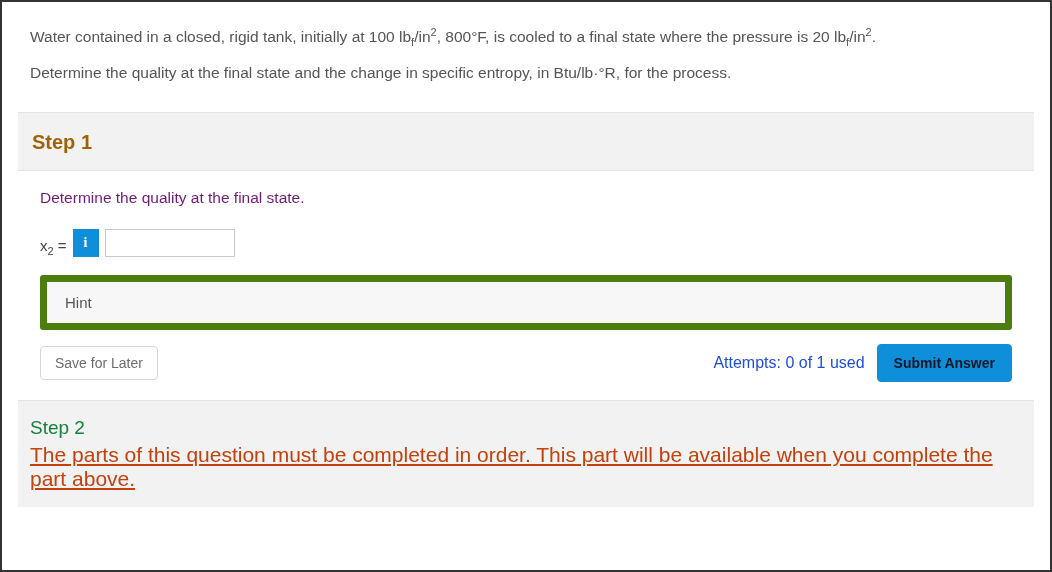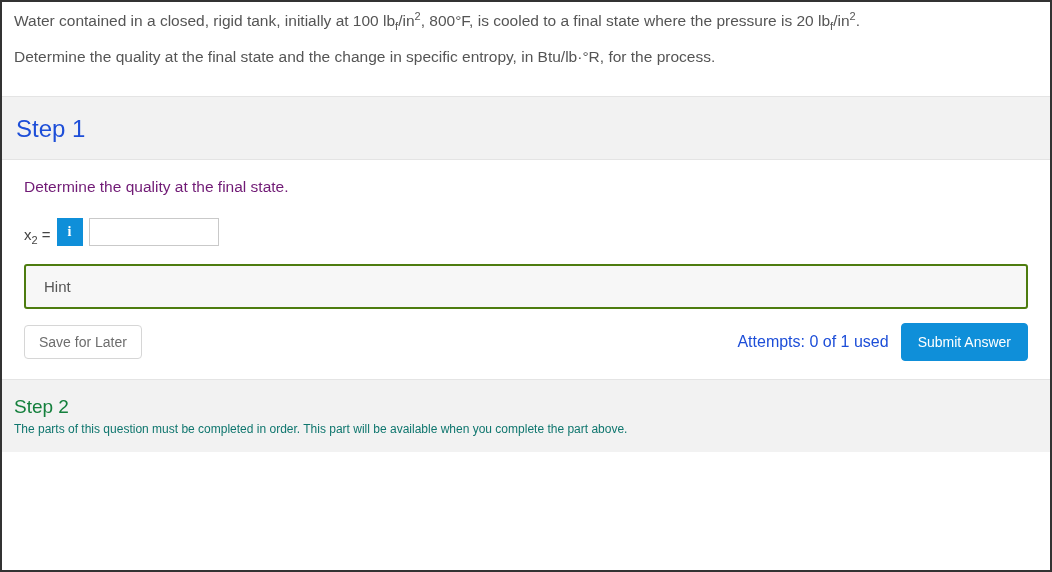--- a/index.html
+++ b/index.html
@@ -13,39 +13,39 @@
   .page-wrap {
     width: 1052px;
     height: 572px;
     border: 2px solid #333;
     position: relative;
     overflow: hidden;
   }
   .inner {
     width: 100%;
     height: 100%;
-    padding: 0;
+    padding: 16px;
     background: #fff;
   }
   .problem-statement {
     padding: 8px 12px 14px 12px;
     background: #fff;
     border-bottom: 1px solid #e4e4e4;
     color: #555;
   }
   .problem-statement p { margin: 0 0 16px 0; }
   .step-header {
     padding: 18px 14px 16px 14px;
     background: #f2f2f2;
     border-bottom: 1px solid #e4e4e4;
   }
   .step-header.active .step-title {
-    color: #1d4ed8;
-    font-size: 24px;
-    font-weight: 400;
+    color: #a16207;
+    font-size: 20px;
+    font-weight: 700;
   }
   .step-instruction {
     padding: 18px 22px 12px 22px;
     color: #701a75;
     border-bottom: 0;
   }
   .answer-row {
     padding: 10px 22px 14px 22px;
     display: flex;
     align-items: flex-end;
@@ -68,21 +68,21 @@
   .answer-input {
     height: 28px;
     width: 130px;
     border: 1px solid #c9c9c9;
     padding: 2px 6px;
     font-size: 14px;
     background: #fff;
   }
   .hint-bar {
     margin: 4px 22px 14px 22px;
-    border: 2px solid #4d7c0f;
+    border: 7px solid #4d7c0f;
     border-radius: 3px;
     background: #f7f7f7;
     padding: 12px 18px;
     color: #555;
     font-size: 15px;
   }
   .action-row {
     margin: 0 22px 18px 22px;
     display: flex;
     align-items: center;
@@ -103,41 +103,42 @@
   }
   .spacer { flex: 1 1 auto; }
   .attempts-text {
     color: #1d4ed8;
     font-size: 16px;
     margin-right: 12px;
   }
   .btn-primary {
     background: #0f8fd9;
     border: 1px solid #0f8fd9;
-    color: #ffffff;
-    font-weight: 400;
+    color: #0f172a;
+    font-weight: 700;
     padding: 10px 16px;
     font-size: 14px;
   }
   .step2-block {
     border-top: 1px solid #e4e4e4;
   }
   .step2-header {
     background: #f2f2f2;
     padding: 16px 12px 16px 12px;
   }
   .step2-title {
     color: #15803d;
     font-size: 19px;
     font-weight: 400;
     margin-bottom: 4px;
   }
   .step2-msg {
-    color: #0f766e;
-    font-size: 12px;
+    color: #c2410c;
+    font-size: 21px;
+    text-decoration: underline;
   }
   .sup { font-size: 11px; vertical-align: super; }
   .sub { font-size: 11px; vertical-align: sub; }
 </style>
 </head>
 <body>
 
 <div class="page-wrap">
   <div class="inner">
 

